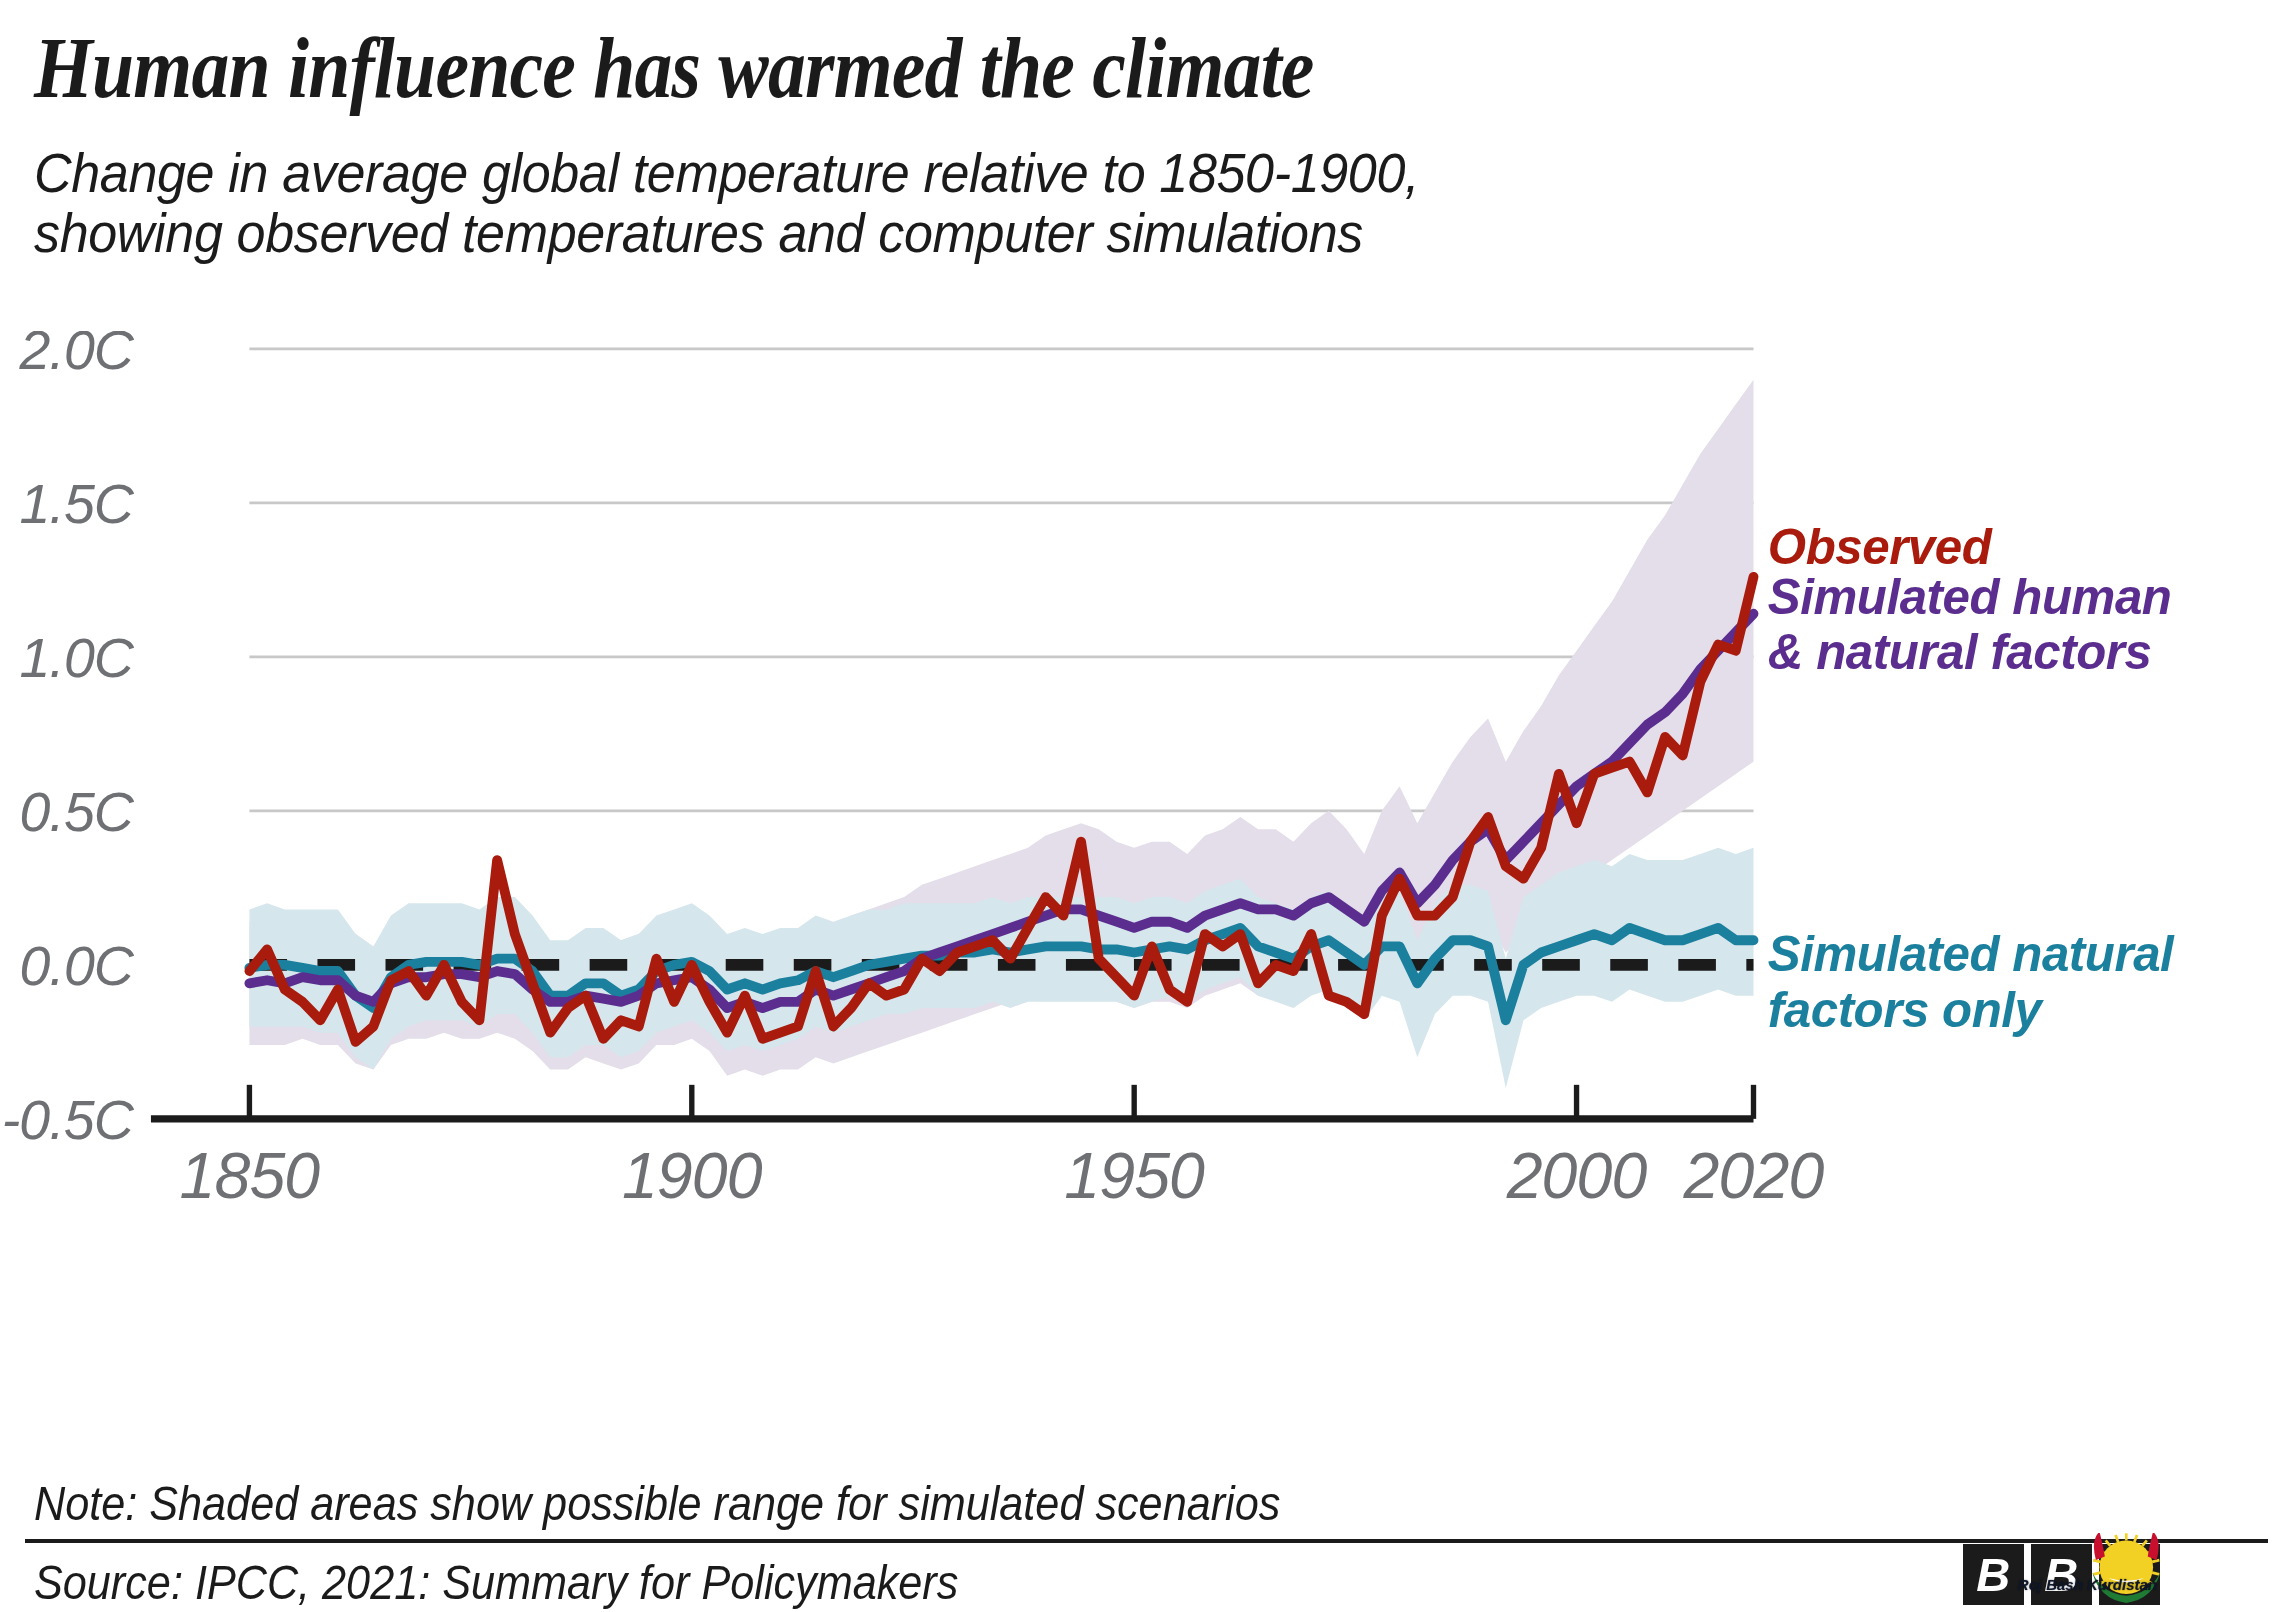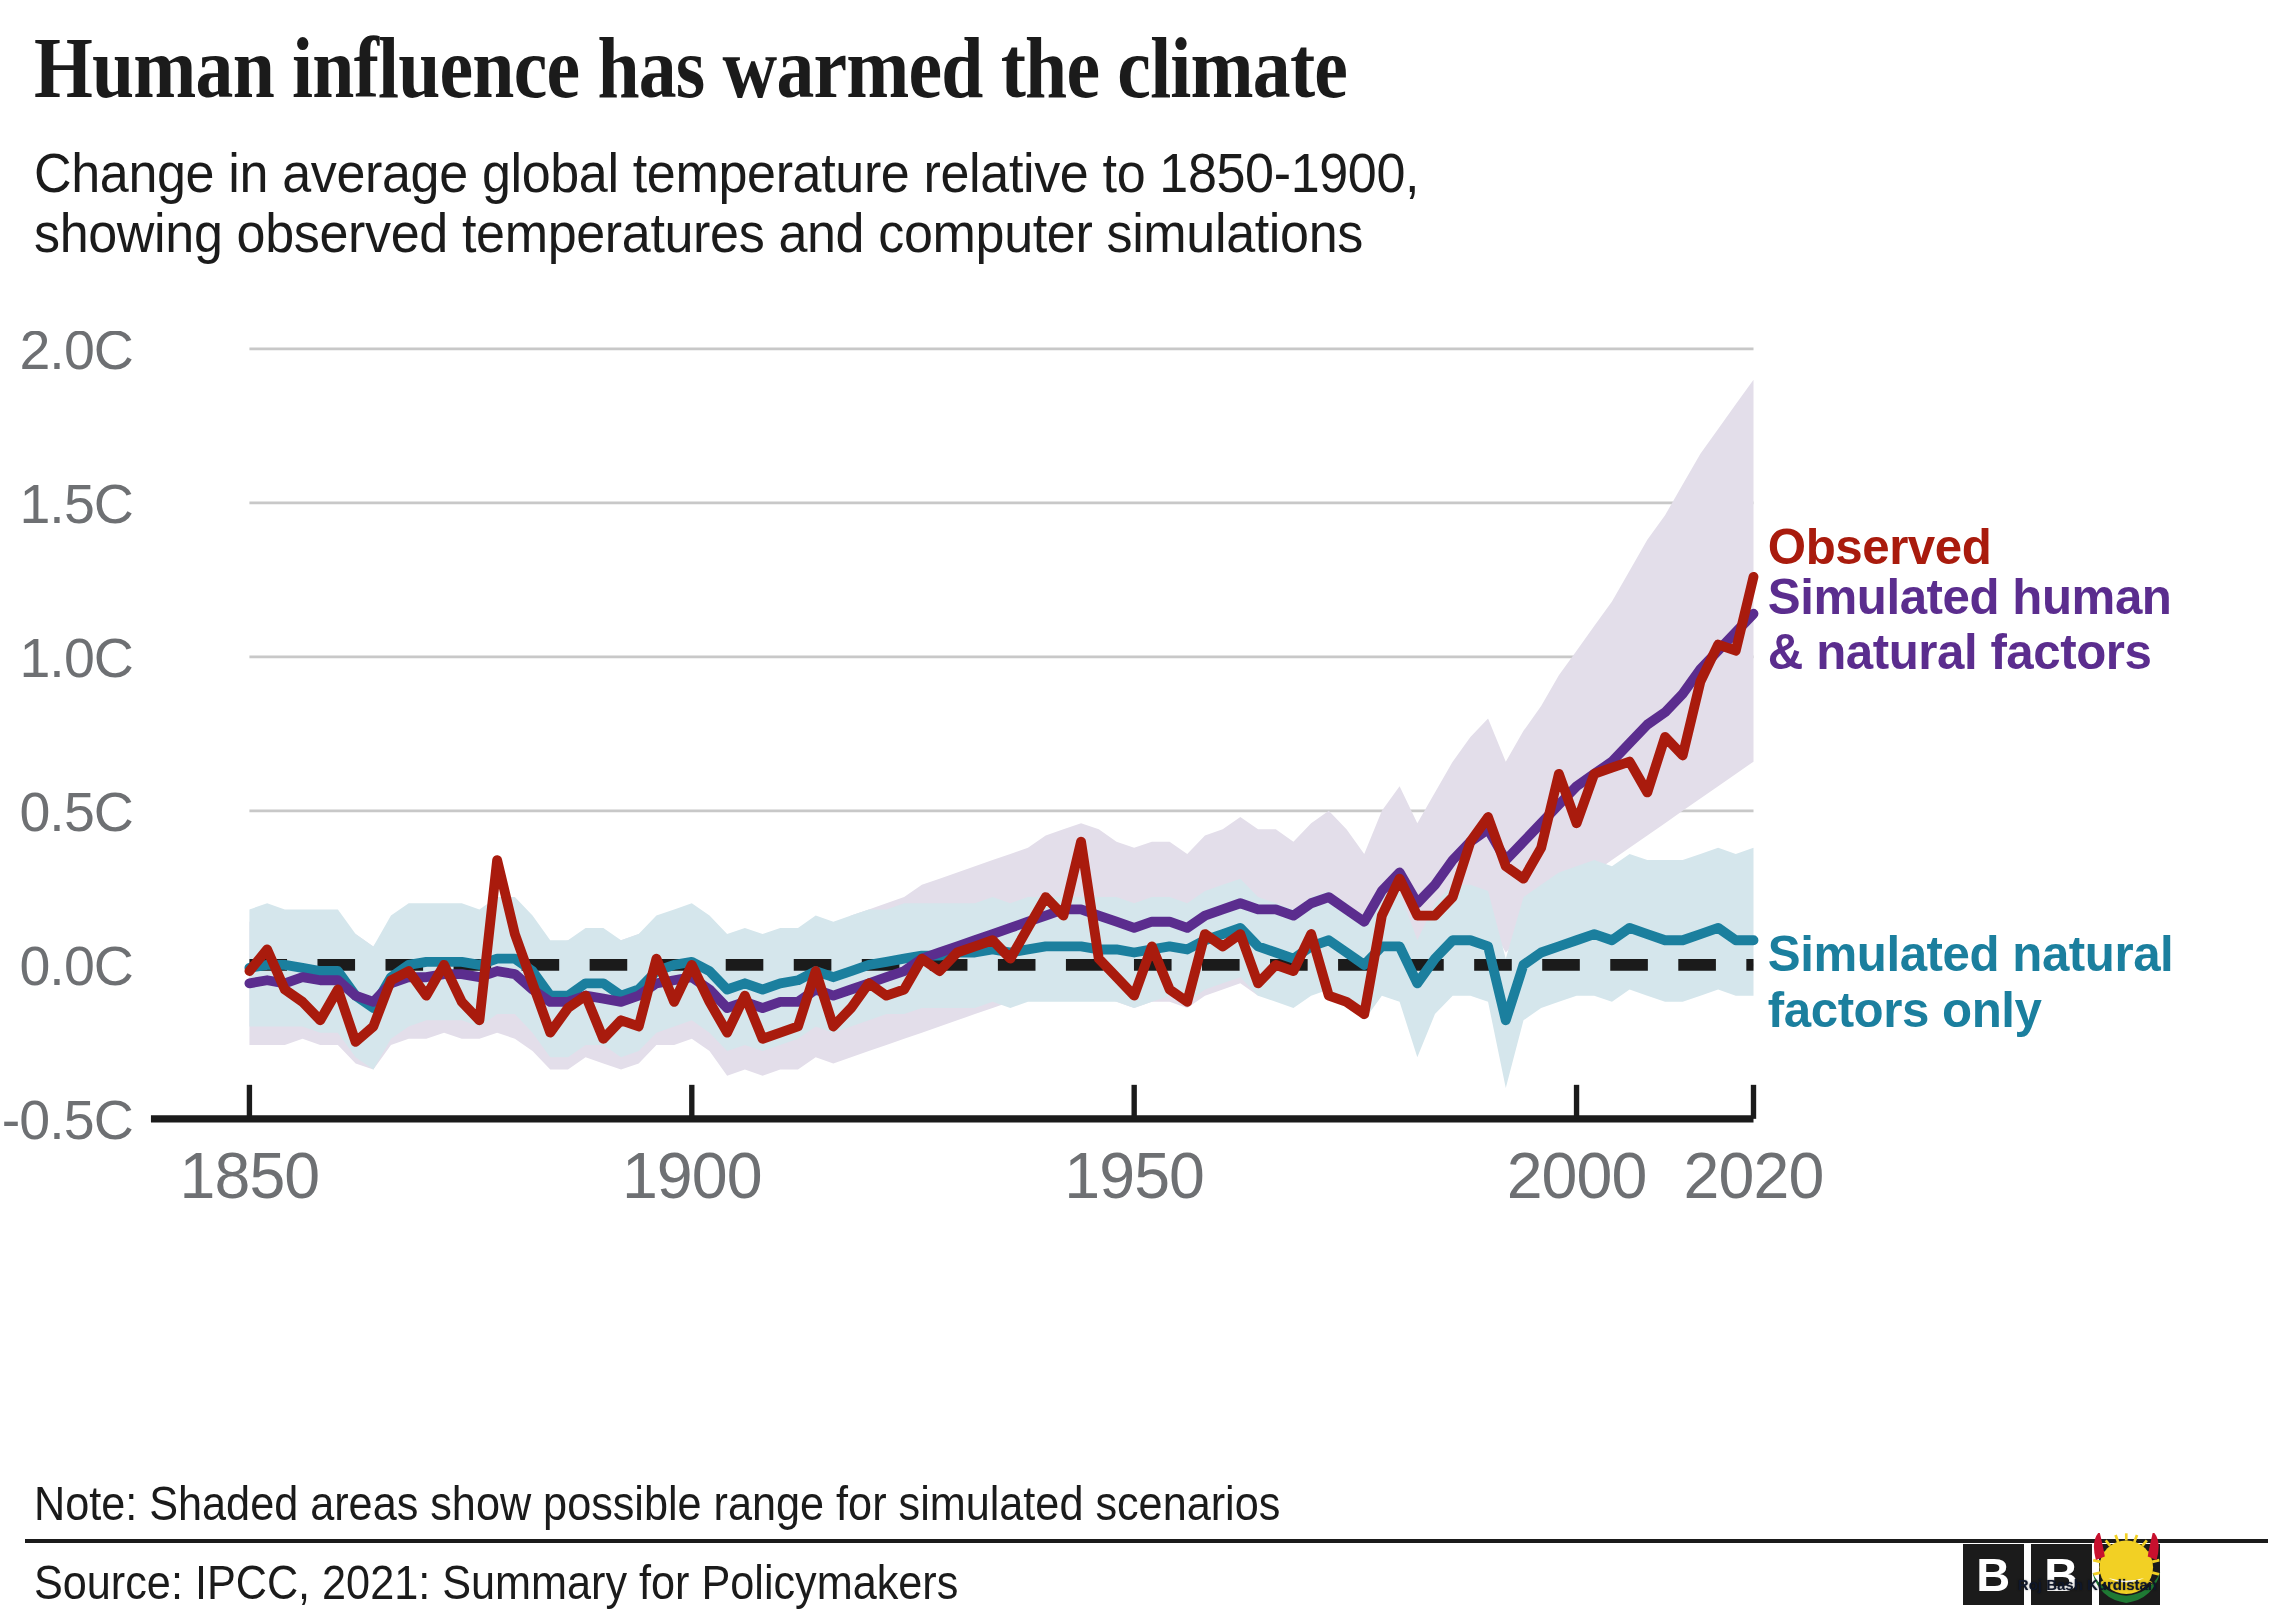--- a/index.html
+++ b/index.html
@@ -1,19 +1,19 @@
 <!DOCTYPE html>
 <html style="font-size:14.3px"><head>
 <meta charset="utf-8">
 <style>
   * { margin:0; padding:0; box-sizing:border-box; }
   html,body { width:2293px; height:1612px; background:#ffffff; }
   body { font-family:"Liberation Sans", sans-serif; position:relative; overflow:hidden; }
 
-  .page { position:relative; width:2187px; height:1612px; background:#fff; }
+  .page { position:relative; width:2187px; height:1612px; background:#fff;font-style:italic; }
 
   
   .title {
     position:absolute; left:34px; top:25px;
     font-family:"Liberation Serif", serif;
     font-weight:bold; font-size:86px; line-height:1.0;
     color:#1b1b1b; letter-spacing:-0.9px;
     transform:scaleX(0.88); transform-origin:left center;
     white-space:nowrap;
   }

